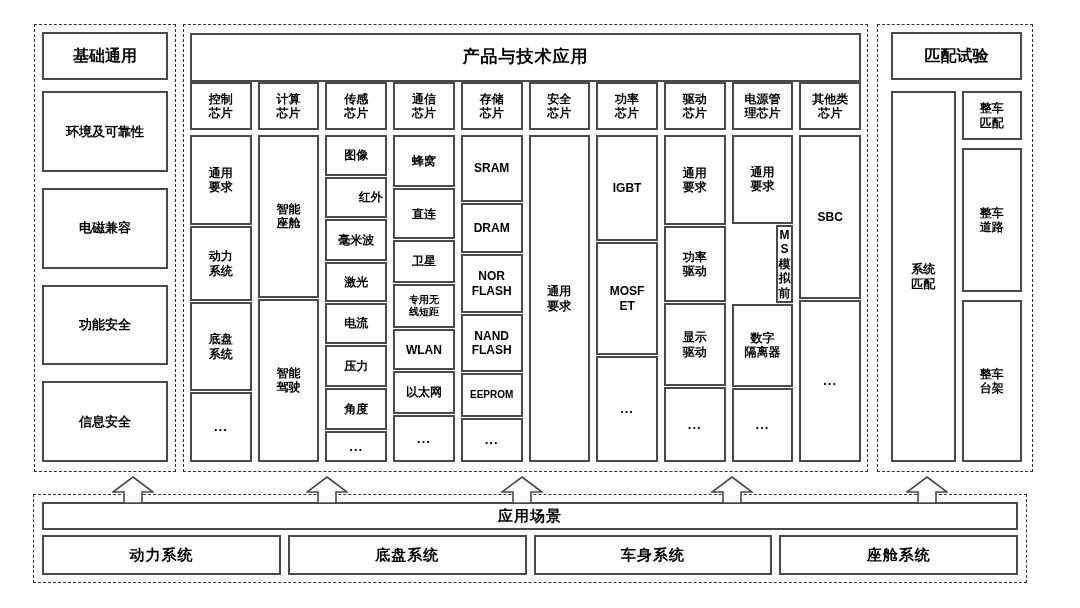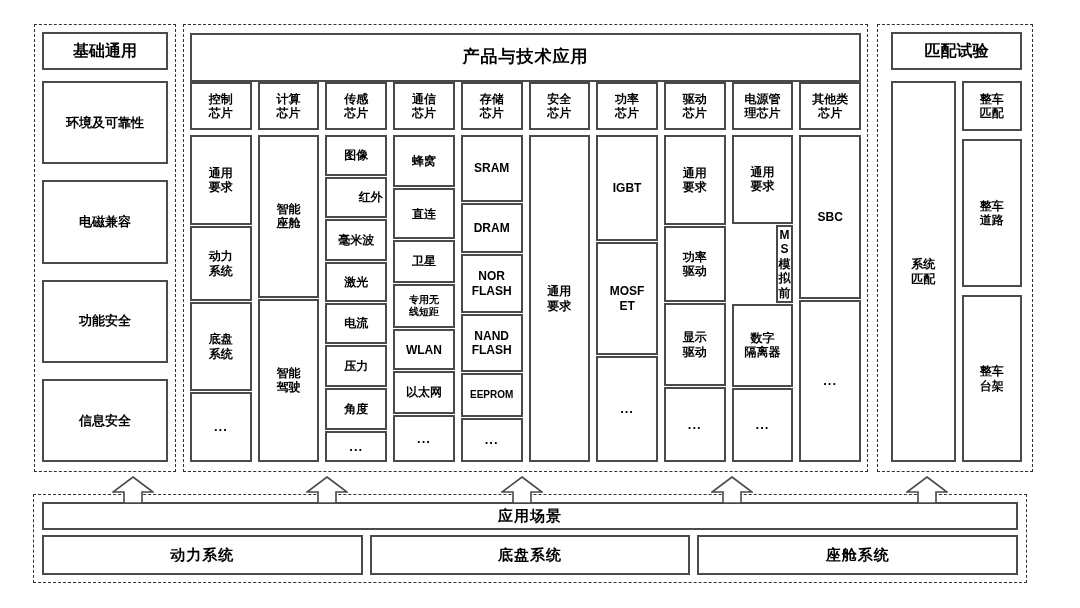--- a/index.html
+++ b/index.html
@@ -12,21 +12,21 @@
   #base-panel{left:34px;top:24px;width:142px;height:448px;padding:7px 7px 9px;display:flex;flex-direction:column;}
   #products-panel{left:183px;top:24px;width:685px;height:448px;padding:8px 6px 9px;display:flex;flex-direction:column;}
   #matching-panel{left:877px;top:24px;width:156px;height:448px;padding:7px 10px 9px 13px;display:flex;flex-direction:column;}
   #scenarios-panel{left:33px;top:494px;width:994px;height:89px;padding:7px 8px;display:flex;flex-direction:column;}
 
   .box{
     border:2px solid #4a4a4a;background:#fff;box-sizing:border-box;
     display:flex;align-items:center;justify-content:center;
     text-align:center;white-space:pre-line;line-height:1.2;
   }
-  .panel-title{height:38px;flex:none;font-size:16px;margin-bottom:11px;}
+  .panel-title{height:48px;flex:none;font-size:16px;margin-bottom:11px;}
   #products-panel .panel-title{height:49px;font-size:17px;margin-bottom:0;letter-spacing:1px;}
 
   .vlist{display:flex;flex-direction:column;min-height:0;}
   #base-items{flex:1;gap:16px;}
   #base-items .box{flex:1;font-size:13px;}
 
   #product-columns{flex:1;display:flex;gap:6px;min-height:0;}
   .pcol{flex:1;display:flex;flex-direction:column;min-width:0;}
   .pcol .colhead{height:48px;flex:none;font-size:12px;margin-bottom:5px;}
   .pcol .items{flex:1;display:flex;flex-direction:column;gap:1px;min-height:0;}
@@ -225,17 +225,18 @@
       <svg viewBox="0 0 42 28">
         <polygon points="21,1 41,16 30,16 30,27 12,27 12,16 1,16" fill="#ffffff" stroke="#4a4a4a" stroke-width="1.6"></polygon>
       </svg>
     </div>
 
   <section class="panel" id="scenarios-panel">
     <div class="box" id="scenario-banner">应用场景</div>
     <div id="scenario-row">
         <div class="box">动力系统</div>
         <div class="box">底盘系统</div>
+        <div class="box">车身系统</div>
         <div class="box">座舱系统</div>
       </div>
   </section>
 
 </div>
 
 </body></html>

